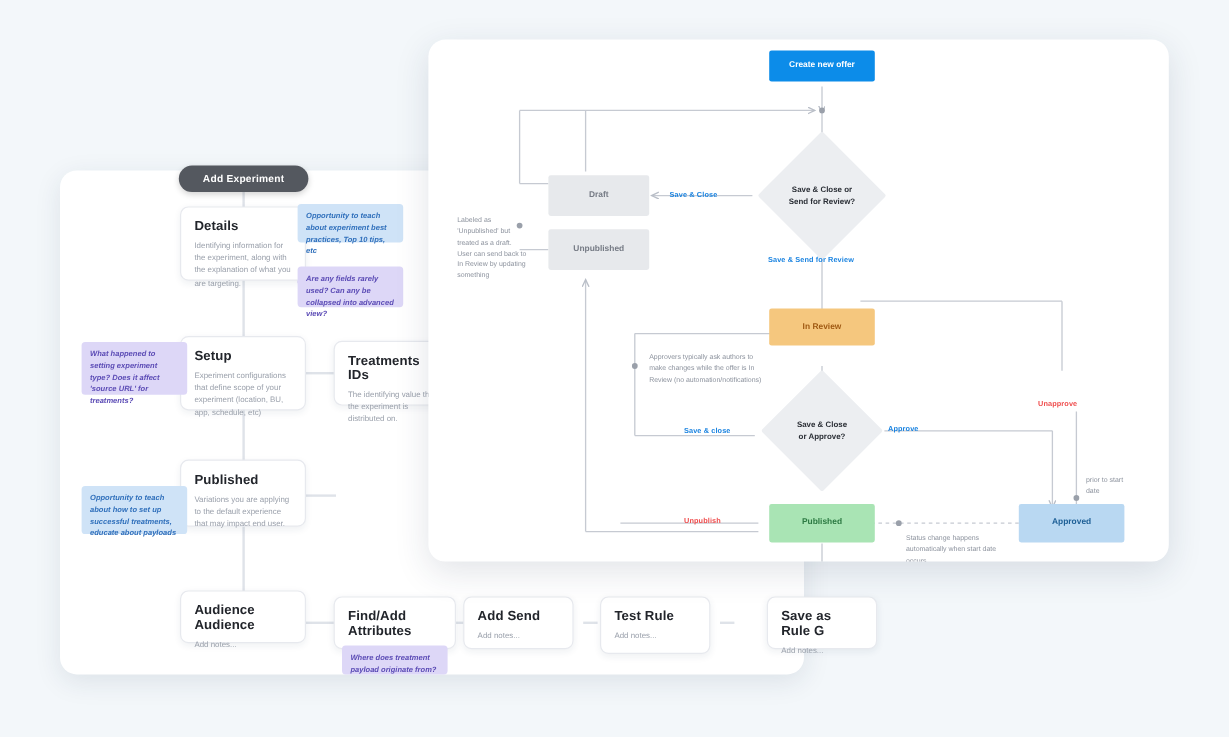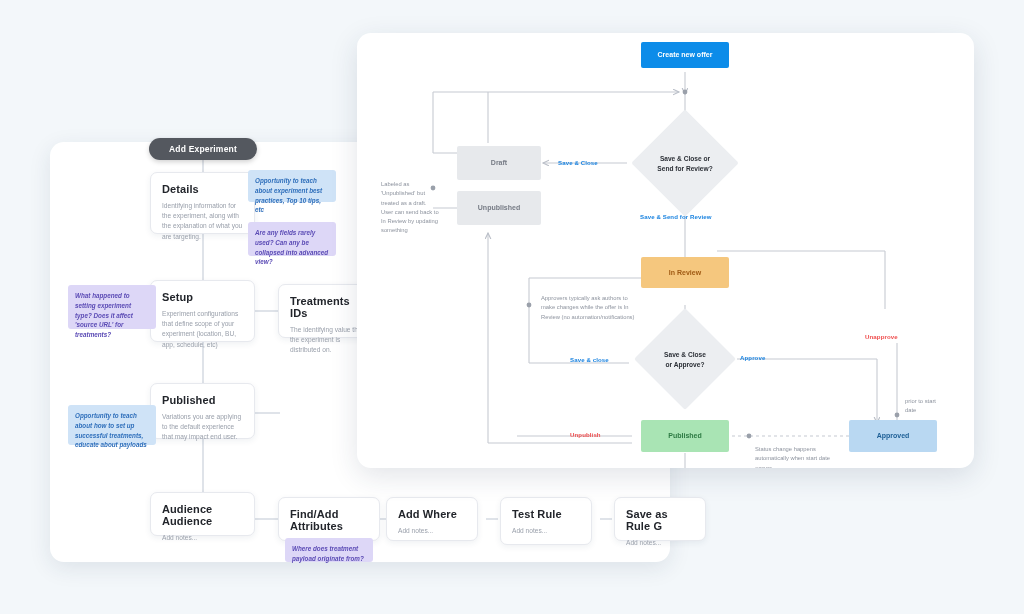--- a/index.html
+++ b/index.html
@@ -129,28 +129,28 @@
 
   <div class="card" style="left:150px;top:492px;width:105px;height:44px;">
     <h4>Audience Audience</h4>
     <p>Add notes...</p>
   </div>
   <div class="card" style="left:278px;top:497px;width:102px;height:44px;">
     <h4>Find/Add Attributes</h4>
     <p>Add notes...</p>
   </div>
   <div class="card" style="left:386px;top:497px;width:92px;height:44px;">
-    <h4>Add Where</h4>
+    <h4>Add Send</h4>
     <p>Add notes...</p>
   </div>
   <div class="card" style="left:500px;top:497px;width:92px;height:48px;">
     <h4>Test Rule</h4>
     <p>Add notes...</p>
   </div>
-  <div class="card" style="left:614px;top:497px;width:92px;height:44px;">
+  <div class="card" style="left:639px;top:497px;width:92px;height:44px;">
     <h4>Save as Rule G</h4>
     <p>Add notes...</p>
   </div>
   <div class="note purple" style="left:285px;top:538px;width:88px;height:24px;">
     <span>Where does treatment payload originate from?</span>
   </div>
 
   <div class="board-right">
     <svg class="wires">
       <defs>

